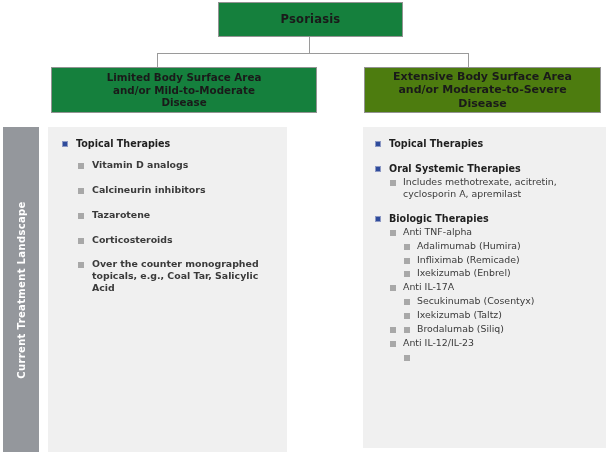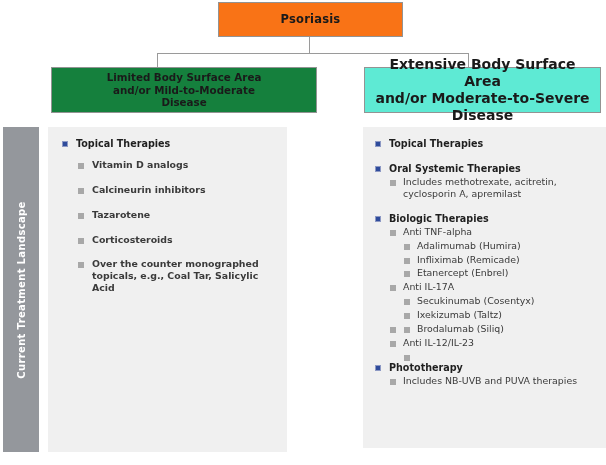--- a/index.html
+++ b/index.html
@@ -23,33 +23,33 @@
     display: flex;
     align-items: center;
     justify-content: center;
     text-align: center;
     font-weight: bold;
     color: #1a1a1a;
     line-height: 1.22;
   }
   #node-root {
     left: 218px; top: 2px; width: 185px; height: 35px;
-    background: #f97316;
+    background: #15803d;
     font-size: 11.5px;
     letter-spacing: .2px;
   }
   #node-left {
     left: 51px; top: 67px; width: 266px; height: 46px;
     background: #15803d;
     font-size: 10.3px;
   }
   #node-right {
     left: 364px; top: 67px; width: 237px; height: 46px;
-    background: #5eead4;
-    font-size: 14px;
+    background: #4d7c0f;
+    font-size: 11px;
   }
   .node span { display: block; padding: 0 6px; }
 
   
   .conn { position: absolute; background: #9a9a9a; }
   #conn-stem      { left: 309px; top: 37px;  width: 1px;   height: 17px; }
   #conn-bar       { left: 157px; top: 53px;  width: 312px; height: 1px;  }
   #conn-drop-left { left: 157px; top: 53px;  width: 1px;   height: 15px; }
   #conn-drop-right{ left: 468px; top: 53px;  width: 1px;   height: 15px; }
 
@@ -236,21 +236,21 @@
         <div class="item lvl3">
           <span class="bullet"></span>
           <span class="txt">Adalimumab (Humira)</span>
         </div>
         <div class="item lvl3">
           <span class="bullet"></span>
           <span class="txt">Infliximab (Remicade)</span>
         </div>
         <div class="item lvl3">
           <span class="bullet"></span>
-          <span class="txt">Etanercept (Enbrel)</span>
+          <span class="txt">Ixekizumab (Enbrel)</span>
         </div>
         <div class="item lvl2">
           <span class="bullet"></span>
           <span class="txt">Anti IL-17A</span>
         </div>
         <div class="item lvl3">
           <span class="bullet"></span>
           <span class="txt">Secukinumab (Cosentyx)</span>
         </div>
         <div class="item lvl3">
@@ -265,24 +265,14 @@
           <span class="txt">Brodalumab (Siliq)</span>
         </div>
         <div class="item lvl2">
           <span class="bullet"></span>
           <span class="txt">Anti IL-12/IL-23</span>
         </div>
         <div class="item lvl3">
           <span class="bullet"></span>
         </div>
       </div>
-      <div class="group">
-        <div class="item lvl1">
-          <span class="bullet"></span>
-          <span class="txt">Phototherapy</span>
-        </div>
-        <div class="item lvl2">
-          <span class="bullet"></span>
-          <span class="txt">Includes NB-UVB and PUVA therapies</span>
-        </div>
-      </div>
     </div>
 </div>
 
 </body></html>

